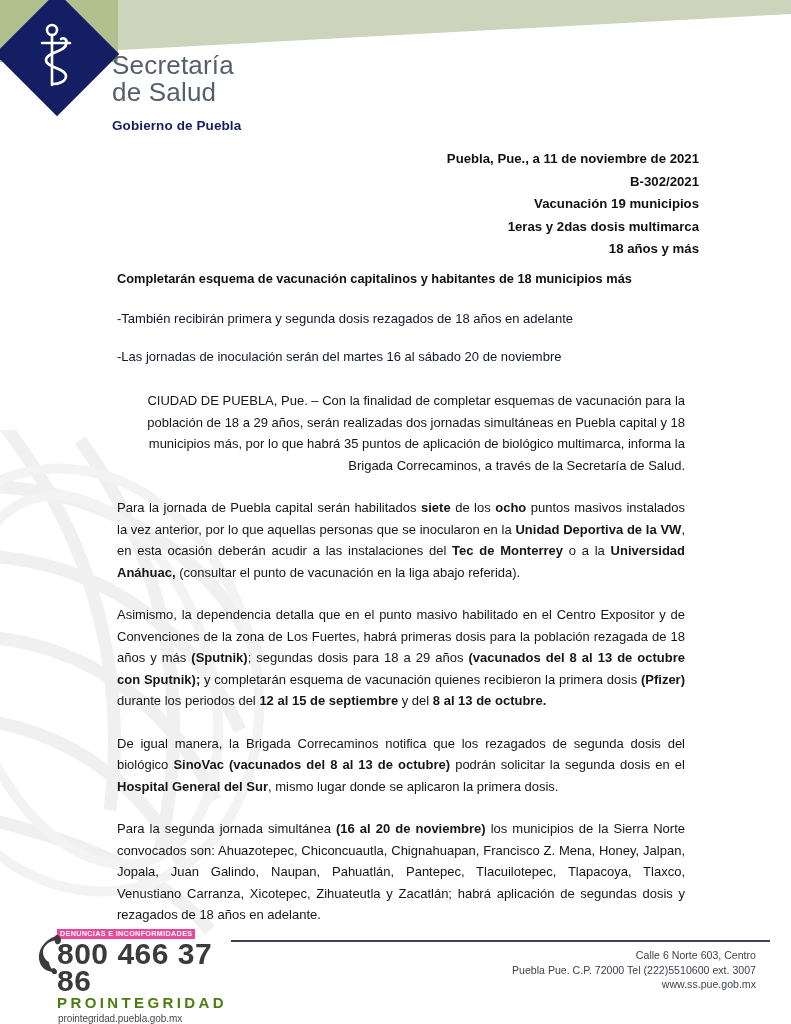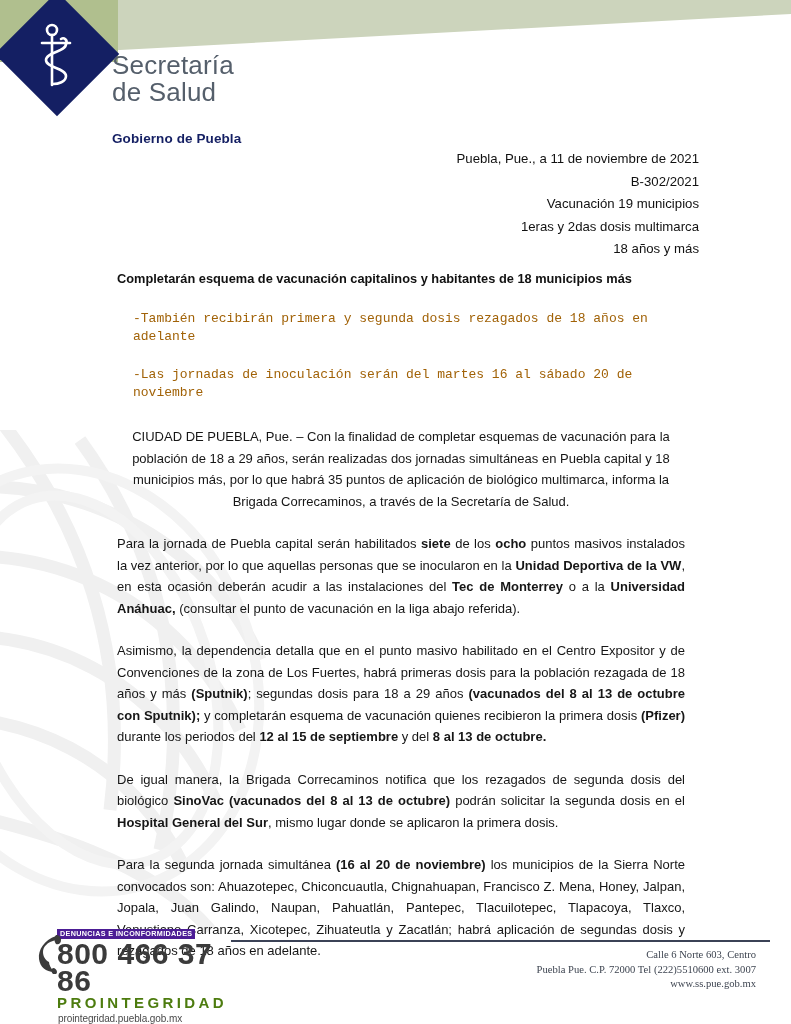--- a/index.html
+++ b/index.html
@@ -65,38 +65,38 @@
     z-index: 3;
   }
   .logo-line1, .logo-line2 {
     font-size: 26px;
     line-height: 27px;
     font-weight: 400;
     color: #555f6b;
     letter-spacing: 0.2px;
   }
   .logo-gob {
-    margin-top: 25px;
+    margin-top: 12px;
     font-size: 13.5px;
     font-weight: bold;
     color: #141f63;
     letter-spacing: 0.1px;
   }
 
   
   .meta {
     position: absolute;
     right: 92px;
     top: 148px;
     text-align: right;
     z-index: 3;
   }
   .meta div {
     font-size: 13.2px;
-    font-weight: normal;
+    font-weight: bold;
     line-height: 22.5px;
     color: #111111;
     white-space: nowrap;
   }
 
   
   .content {
     position: absolute;
     left: 117px;
     top: 270px;
@@ -106,34 +106,33 @@
   .headline {
     font-size: 12.8px;
     font-weight: bold;
     line-height: 18px;
     margin: 0 0 22px 0;
     color: #111111;
   }
   .bullet {
     font-size: 13px;
     line-height: 18px;
-    margin: 0 0 20px 16px;
-    color: #a16207;
-    font-family: Liberation Mono, monospace;
+    margin: 0 0 20px 0;
+    color: #0f172a;
   }
   .bullet.second { margin-bottom: 24px; }
   .para {
     font-size: 13px;
     line-height: 21.5px;
     text-align: justify;
     margin: 0 0 21px 0;
     color: #161616;
   }
   .para b { font-weight: bold; }
-  .para.first { text-align: center; }
+  .para.first { text-align: right; }
 
   
   .footer-rule {
     position: absolute;
     left: 231px;
     top: 940px;
     width: 539px;
     height: 2px;
     background: #3b4256;
     z-index: 3;
@@ -146,21 +145,21 @@
     width: 210px;
   }
   .phone-icon {
     position: absolute;
     left: 0px; top: 12px;
     width: 28px; height: 40px;
   }
   .denuncias {
     margin-left: 21px;
     display: inline-block;
-    background: #4c1d95;
+    background: #ec4899;
     color: #ffffff;
     font-size: 7.2px;
     font-weight: bold;
     letter-spacing: 0.35px;
     padding: 1px 3px 1px 3px;
     line-height: 8px;
   }
   .phone-number {
     margin-left: 21px;
     font-size: 30px;
@@ -183,21 +182,20 @@
     color: #4a4a4a;
     line-height: 16px;
     letter-spacing: -0.1px;
   }
   .footer-right {
     position: absolute;
     right: 35px;
     top: 948px;
     text-align: right;
     z-index: 3;
-    font-family: Liberation Serif, serif;
   }
   .footer-right div {
     font-size: 10.6px;
     line-height: 14.5px;
     color: #3d4450;
   }
 </style>
 </head>
 <body>
 

